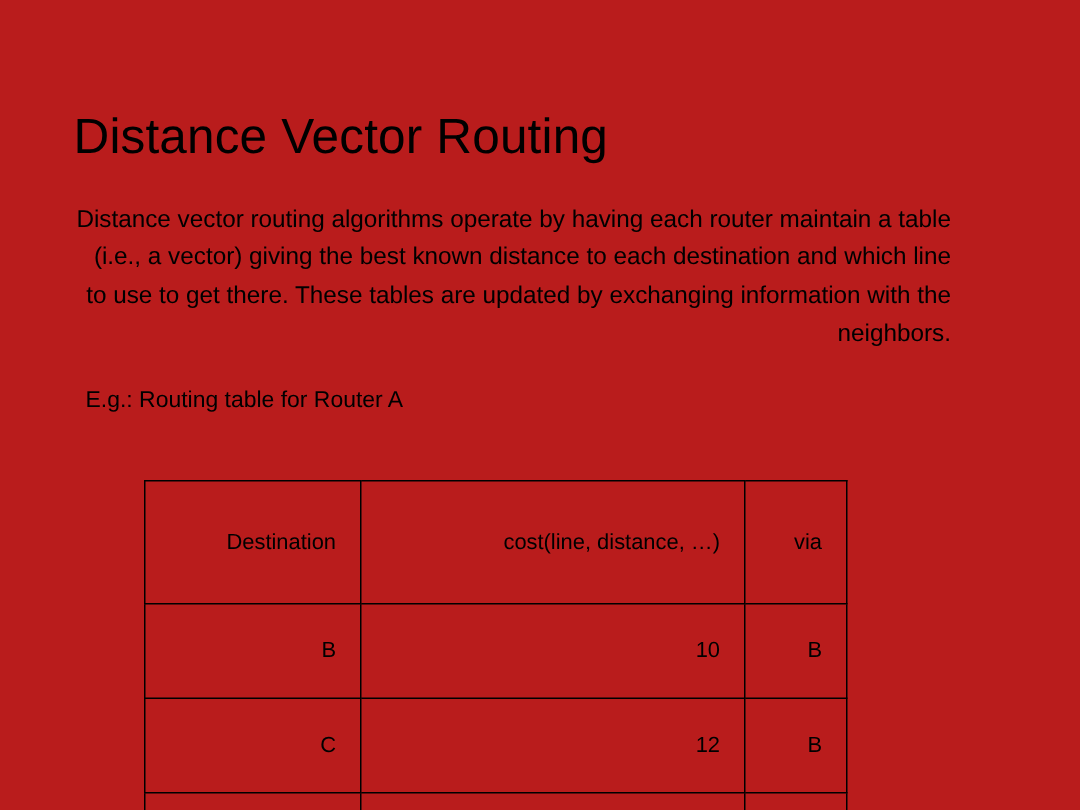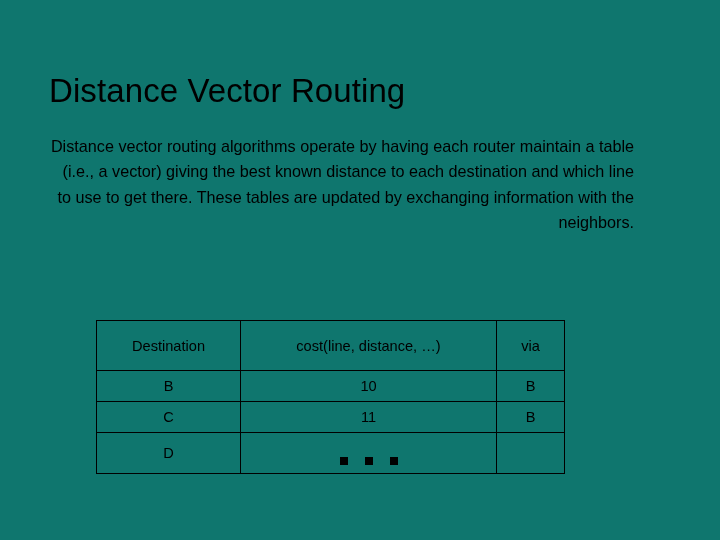--- a/index.html
+++ b/index.html
@@ -9,21 +9,21 @@
   }
   body {
     font-family: "Liberation Sans", sans-serif;
     color: #000000;
     -webkit-font-smoothing: none;
   }
   #slide {
     position: relative;
     width: 720px;
     height: 540px;
-    background: #0f766e;
+    background: #b91c1c;
     overflow: hidden;
   }
 
   
   #slide-title {
     position: absolute;
     left: 49px;
     top: 49px;
     width: 630px;
     font-size: 33px;
@@ -65,22 +65,22 @@
     width: 468px;
     border-collapse: collapse;
     table-layout: fixed;
   }
   #routing-table col.c-dest { width: 144px; }
   #routing-table col.c-cost { width: 256px; }
   #routing-table col.c-via  { width: 68px;  }
 
   #routing-table td {
     border: 1.4px solid #000000;
-    padding: 0;
-    text-align: center;
+    padding: 16px;
+    text-align: right;
     color: #000000;
     font-size: 14.6px;
     vertical-align: middle;
   }
 
   tr.header-row td { height: 49px; }
   tr.header-row td.cost-head { font-size: 14.6px; }
 
   tr.data-row td { height: 30px; }
 
@@ -107,20 +107,21 @@
 </style>
 </head>
 <body>
 
 <div id="slide">
 
   <h1 id="slide-title">Distance Vector Routing</h1>
 
   <p id="body-paragraph">Distance vector routing algorithms operate by having each router maintain a table (i.e., a vector) giving the best known distance to each destination and which line to use to get there. These tables are updated by exchanging information with the neighbors.</p>
 
+  <div id="example-caption">E.g.: Routing table for Router A</div>
 
   <table id="routing-table">
     <colgroup>
       <col class="c-dest">
       <col class="c-cost">
       <col class="c-via">
     </colgroup>
     <tbody>
       <tr class="header-row">
         <td>Destination</td>
@@ -129,21 +130,21 @@
       </tr>
 
       <tr class="data-row">
         <td>B</td>
         <td class="cost-top">10</td>
         <td>B</td>
       </tr>
 
       <tr class="data-row">
         <td>C</td>
-        <td class="cost-bottom">11</td>
+        <td class="cost-bottom">12</td>
         <td>B</td>
       </tr>
 
       <tr class="clipped-row">
         <td>D</td>
         <td>
           <div class="square-marks">
             <span class="square-mark"></span>
             <span class="square-mark"></span>
             <span class="square-mark"></span>

